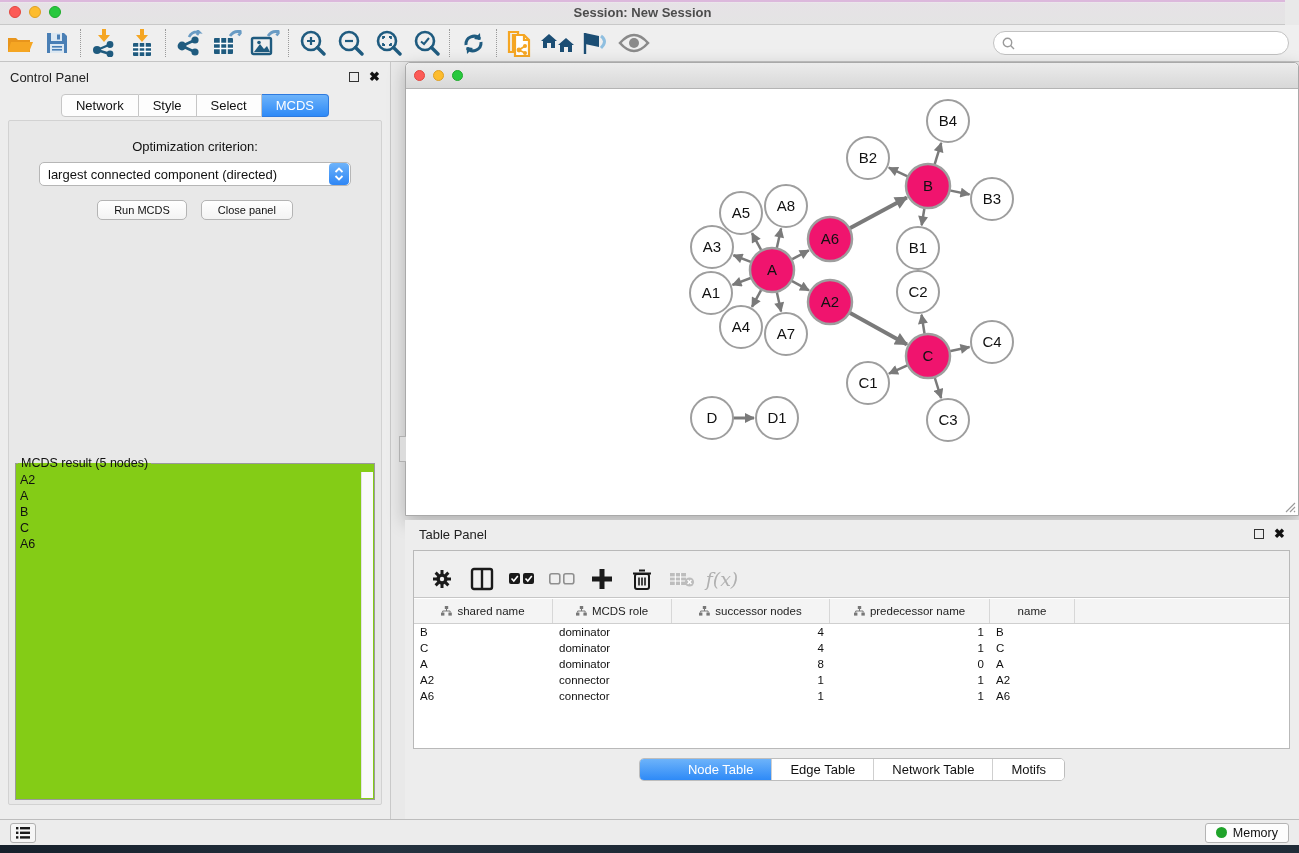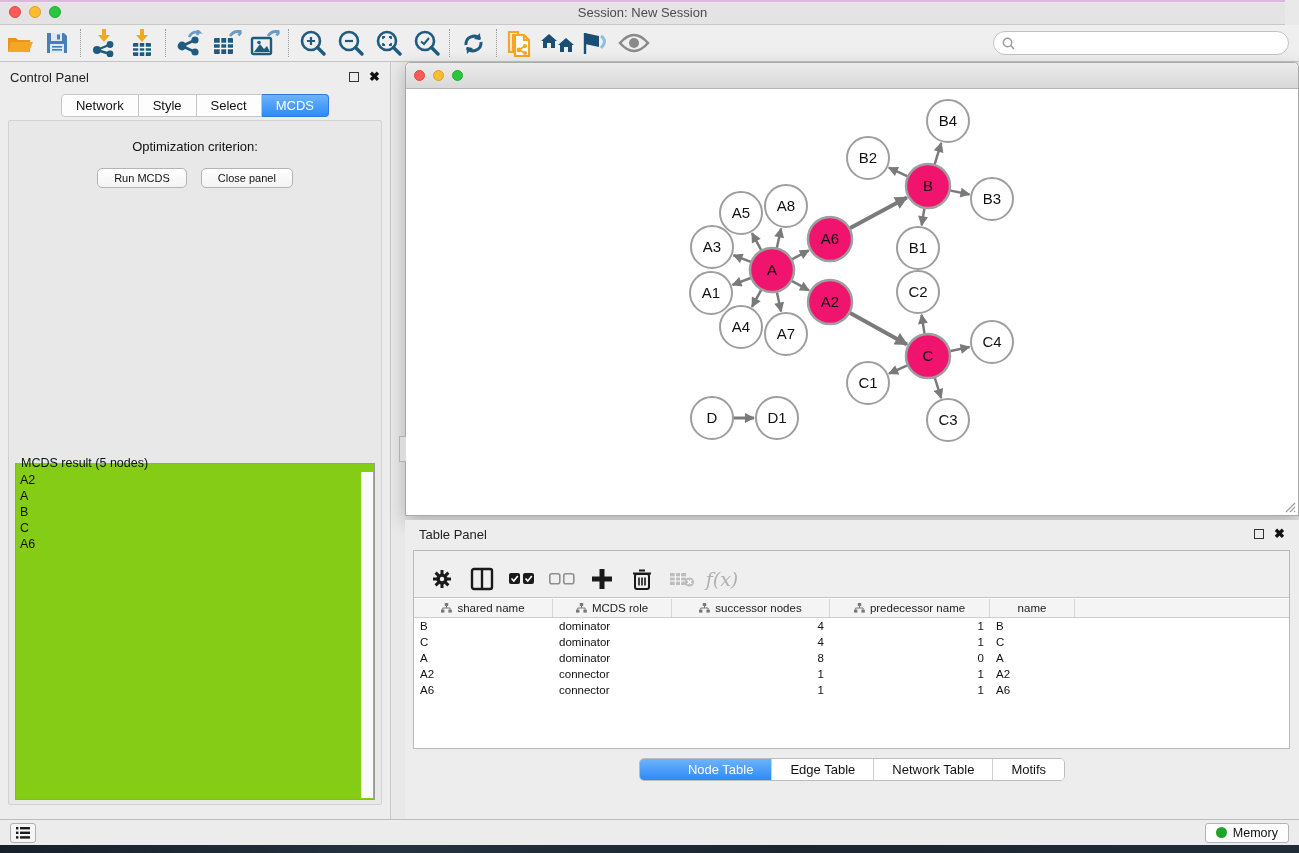--- a/index.html
+++ b/index.html
@@ -4,21 +4,21 @@
 <style>
   * { margin:0; padding:0; box-sizing:border-box; }
   html,body { width:1299px; height:853px; overflow:hidden; }
   body { font-family:"Liberation Sans", sans-serif; font-size:13px; color:#222; background:#1d2733; }
 
   .app { position:relative; width:1299px; height:853px; background:#e9e9e9; }
 
   
   .titlebar { position:absolute; top:0; left:0; right:14px; height:25px;
     background:linear-gradient(#f4eef4,#e6e2e6 15%, #e4e4e4); border-bottom:1px solid #c8c8c8;
-    display:flex; align-items:center; }
+    display:flex; align-items:center;font-weight:bold; }
   .titlebar::before{ content:""; position:absolute; top:0; left:0; right:0; height:2px; background:#dcb8dc;}
   .lights { display:flex; gap:8px; margin-left:9px; }
   .light { width:12px; height:12px; border-radius:50%; }
   .light.red { background:#fc5b57; border:1px solid #e2463f; }
   .light.yellow { background:#fdbc2e; border:1px solid #dfa023; }
   .light.green { background:#28c83e; border:1px solid #1eab2c; }
   .win-title { position:absolute; left:0; right:0; text-align:center; color:#4c4c4c; font-size:13px; }
 
   
   .toolbar { position:absolute; top:25px; left:0; right:0; height:37px; background:#efefef;
@@ -88,21 +88,21 @@
   .table-panel { position:absolute; left:405px; top:458px; width:894px; bottom:0; background:#ededed; }
   .tp-header { height:28px; display:flex; align-items:center; padding:0 14px; }
   .tp-box { position:absolute; left:8px; right:9px; top:30px; bottom:70px; border:1px solid #b9b9b9; background:#fff; }
   .tp-toolbar { height:47px; background:#efefef; border-bottom:1px solid #c6c6c6;
     display:flex; align-items:flex-end; padding-left:10px; gap:4px; }
   .tp-tool { width:36px; height:36px; display:flex; align-items:center; justify-content:center; }
   .fx { font-family:"DejaVu Serif", serif; font-style:italic; font-size:19px; color:#b0b0b0; }
 
   .grid-table { position:absolute; top:48px; left:0; right:0; bottom:0; overflow:hidden; font-size:11.5px; }
   .gt-row { display:flex; height:16px; line-height:16px; }
-  .gt-head { background:#f4f4f4; border-bottom:1px solid #cfcfcf; height:19px; line-height:19px; }
+  .gt-head { background:#f4f4f4; border-bottom:1px solid #cfcfcf; height:25px; line-height:19px; }
   .gt-cell { padding:0 6px; overflow:hidden; white-space:nowrap; border-right:1px solid #e4e4e4; color:#111; }
   .gt-head .gt-cell { display:flex; align-items:center; justify-content:center; gap:5px; font-size:11.5px; color:#222; border-right:1px solid #d7d7d7;}
   .gt-cell.num { text-align:right; }
   .shared-ico { width:11px; height:10px; flex:0 0 auto; }
 
   .tp-tabs { position:absolute; bottom:38px; left:0; right:0; display:flex; justify-content:center; }
   .tp-tabbar { display:flex; border:1px solid #bdbdbd; border-radius:5px; overflow:hidden; background:#fff; }
   .tp-tab { padding:3px 18px; font-size:13px; color:#111; border-left:1px solid #cfcfcf; background:#fff; }
   .tp-tab:first-child { border-left:none;padding-left:48px; }
   .tp-tab.active { background:linear-gradient(#6db3fa,#2e8af7); color:#fff; }
@@ -290,20 +290,28 @@
         </span>
       </div>
       <div class="cp-tabs">
           <div class="cp-tab">Network</div>
           <div class="cp-tab">Style</div>
           <div class="cp-tab">Select</div>
           <div class="cp-tab active">MCDS</div>
         </div>
       <div class="cp-content">
         <div class="opt-label">Optimization criterion:</div>
+        <div class="opt-select">
+          <span class="sel-text">largest connected component (directed)</span>
+          <span class="sel-stepper">
+            <svg width="10" height="14" viewBox="0 0 10 14">
+                <path d="M1.5 5 L5 1.5 L8.5 5 M1.5 9 L5 12.5 L8.5 9" stroke="#fff" stroke-width="1.8" fill="none"></path>
+              </svg>
+          </span>
+        </div>
         <div class="cp-buttons">
           <button class="mac-btn">Run MCDS</button>
           <button class="mac-btn">Close panel</button>
         </div>
         <fieldset class="result-box">
           <legend>MCDS result (5 nodes)</legend>
           <div class="result-list">
               <div>A2</div>
               <div>A</div>
               <div>B</div>

